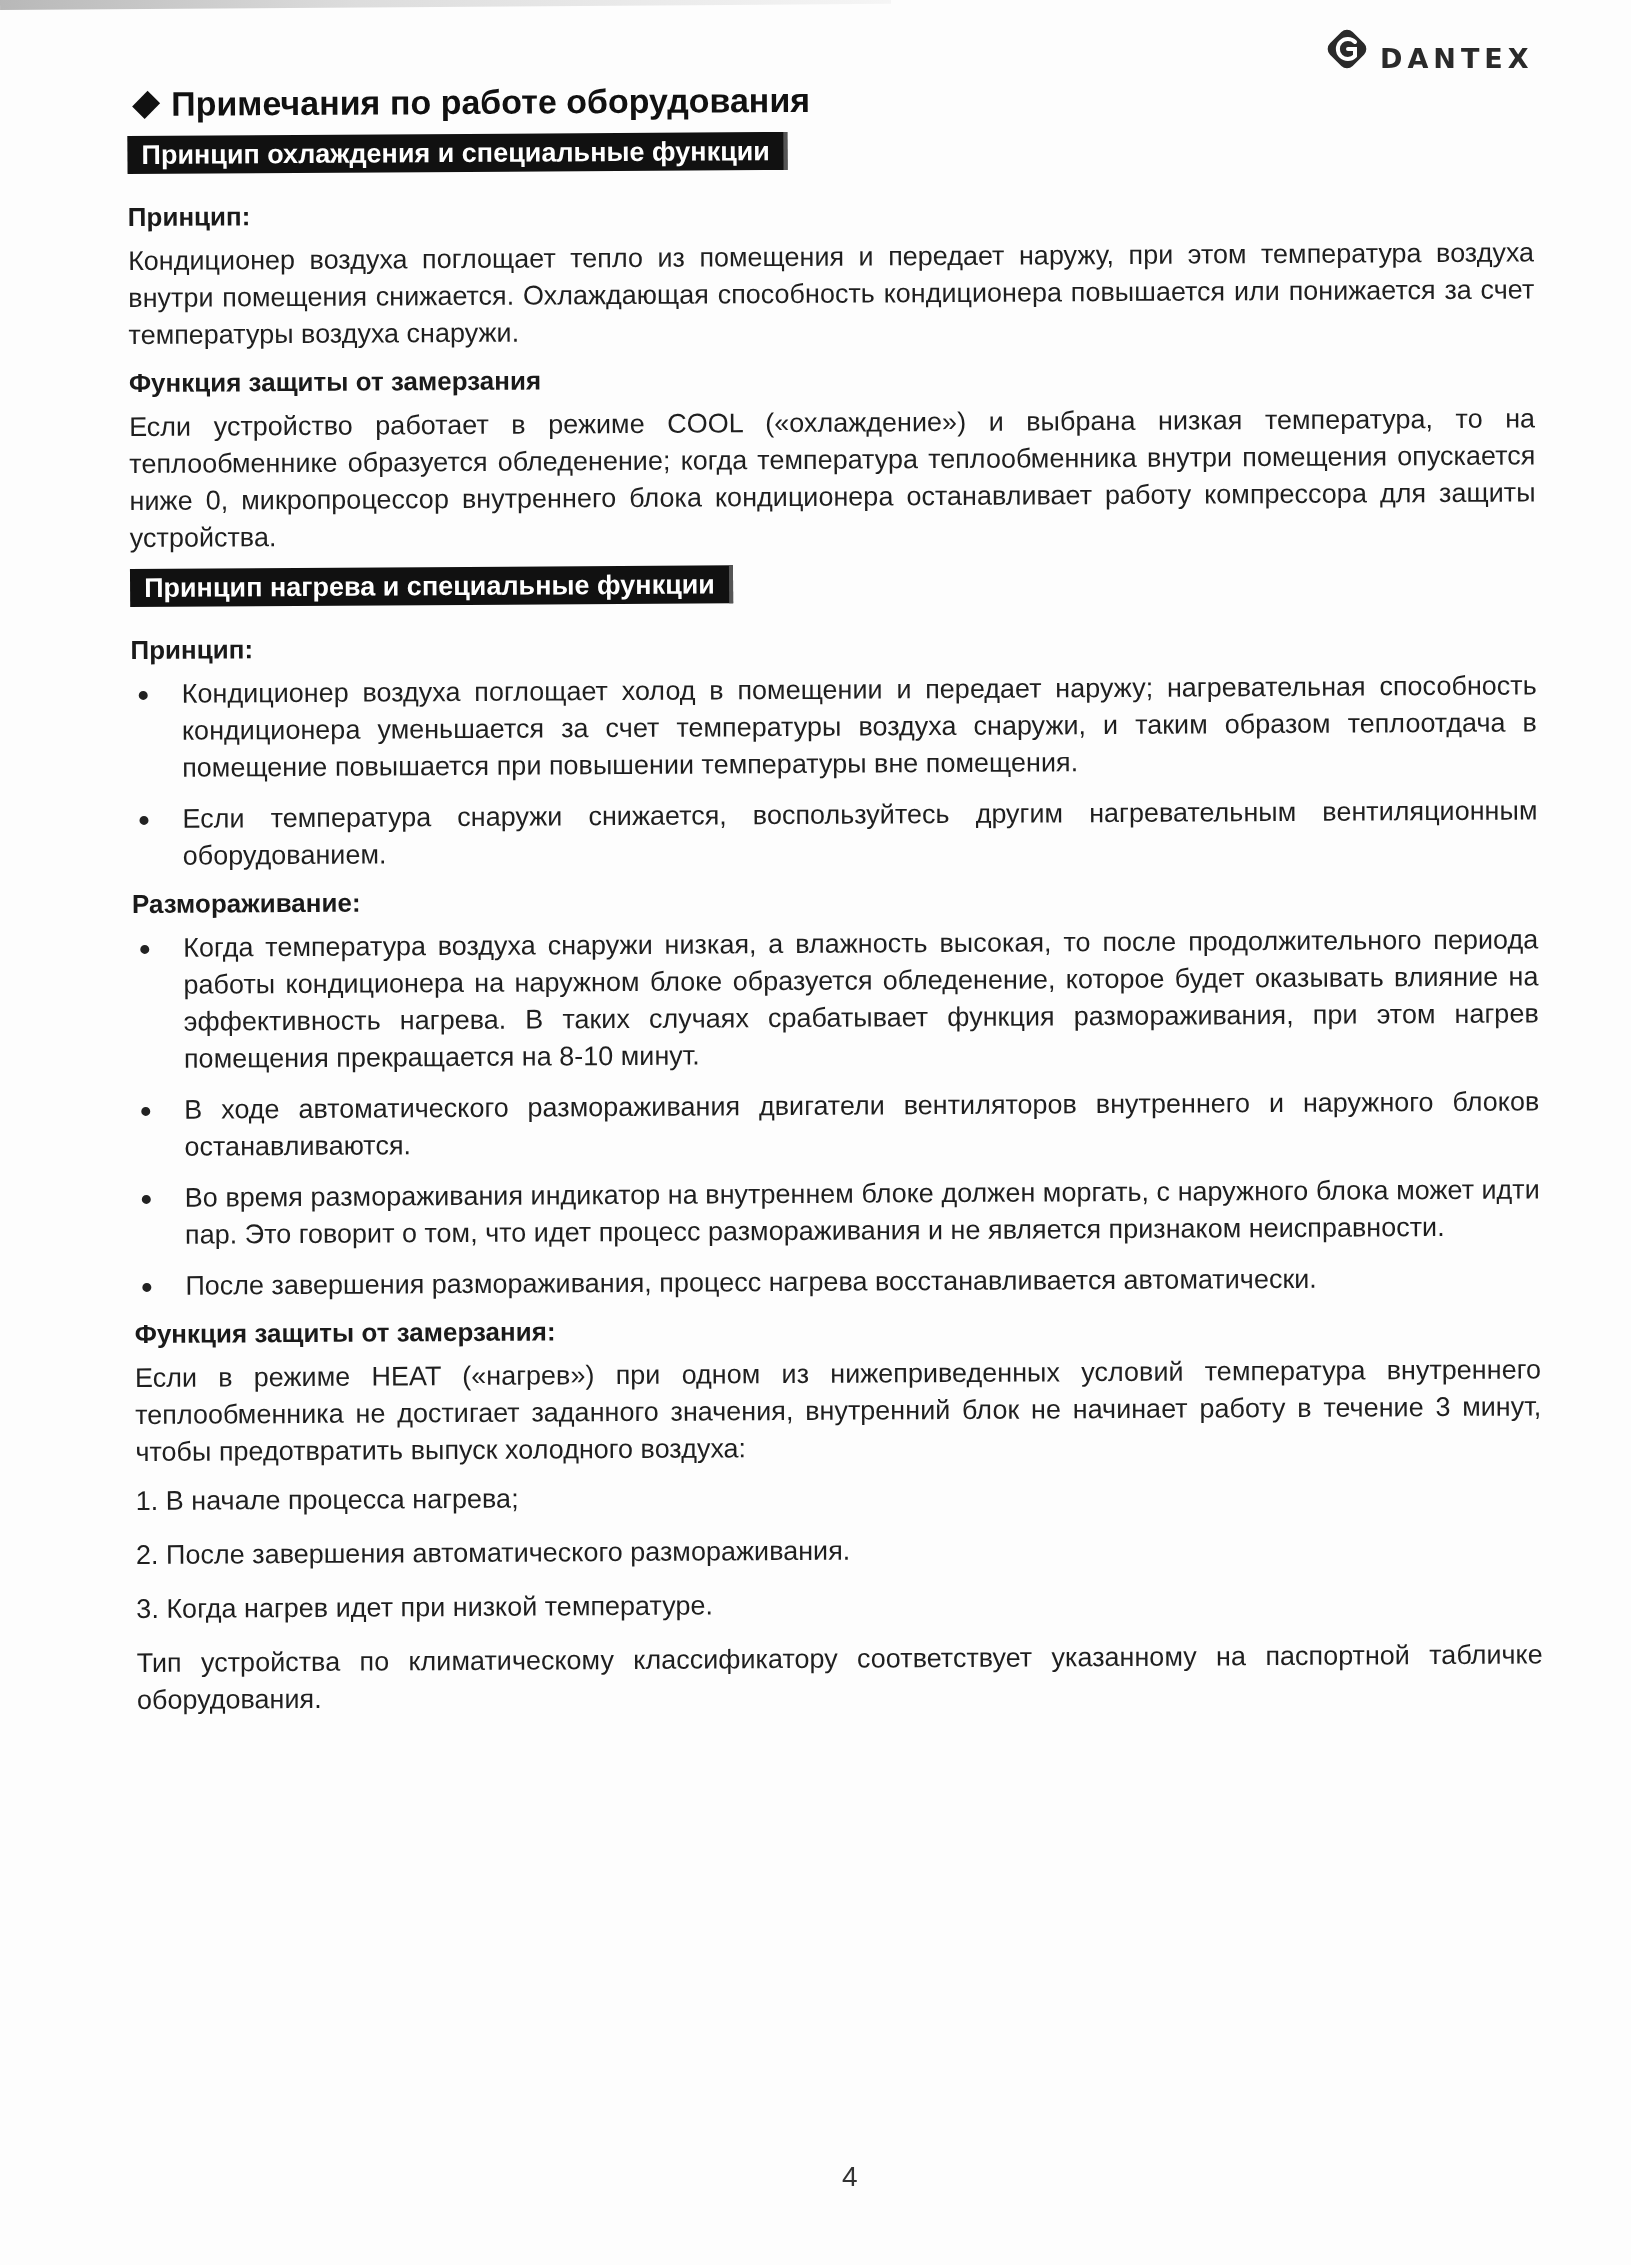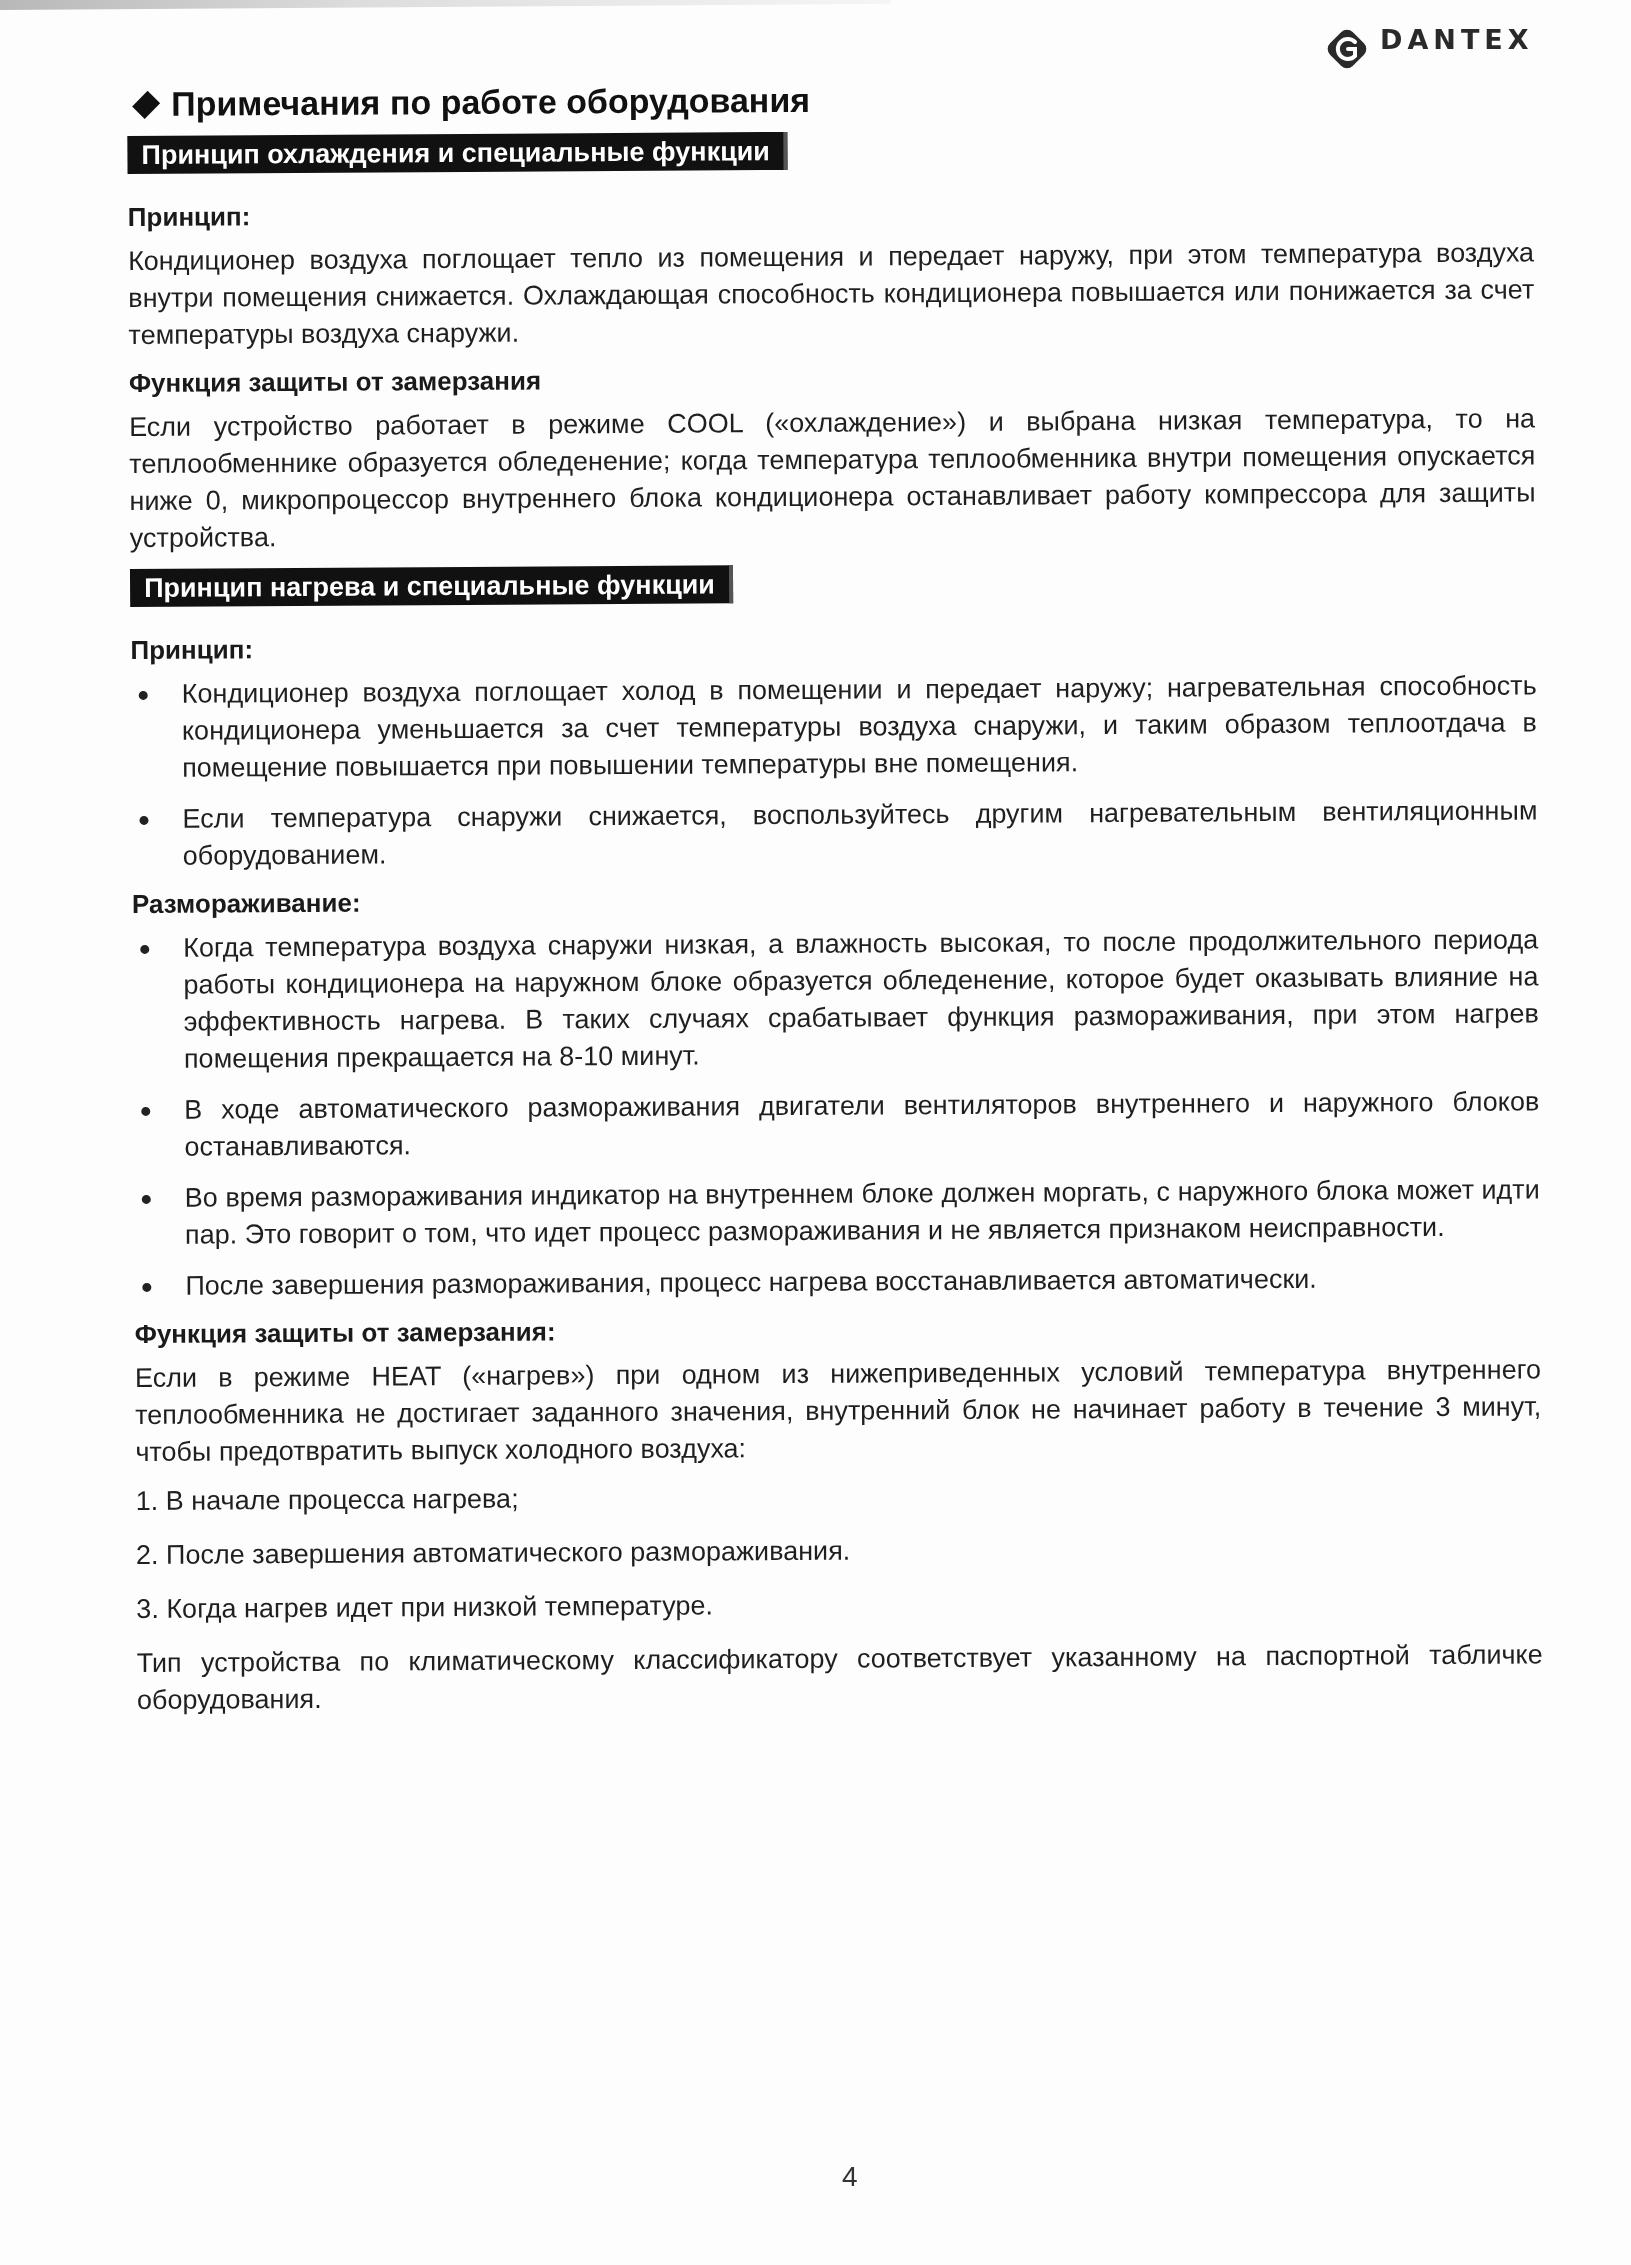--- a/index.html
+++ b/index.html
@@ -30,21 +30,21 @@
       background: linear-gradient(90deg, #9a9a9a 0%, #cfcfcf 40%, #f2f2f2 100%);
       transform: rotate(-0.4deg);
       transform-origin: left top;
       opacity: 0.7;
     }
     .logo {
       position: absolute;
       left: 1322px;
       top: 24px;
       display: flex;
-      align-items: flex-start;
+      align-items: flex-end;
       gap: 8px;
     }
     .logo-mark {
       width: 50px;
       height: 50px;
       display: block;
     }
     .logo-text {
       font-family: "DejaVu Sans", "Liberation Sans", sans-serif;
       font-weight: bold;

